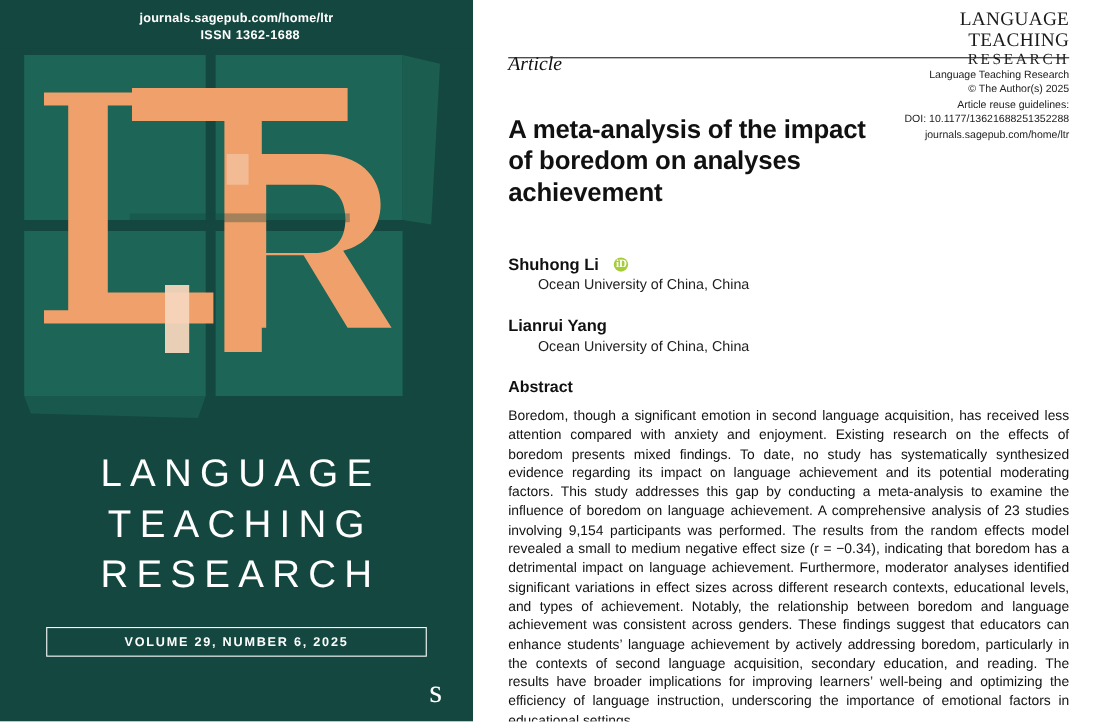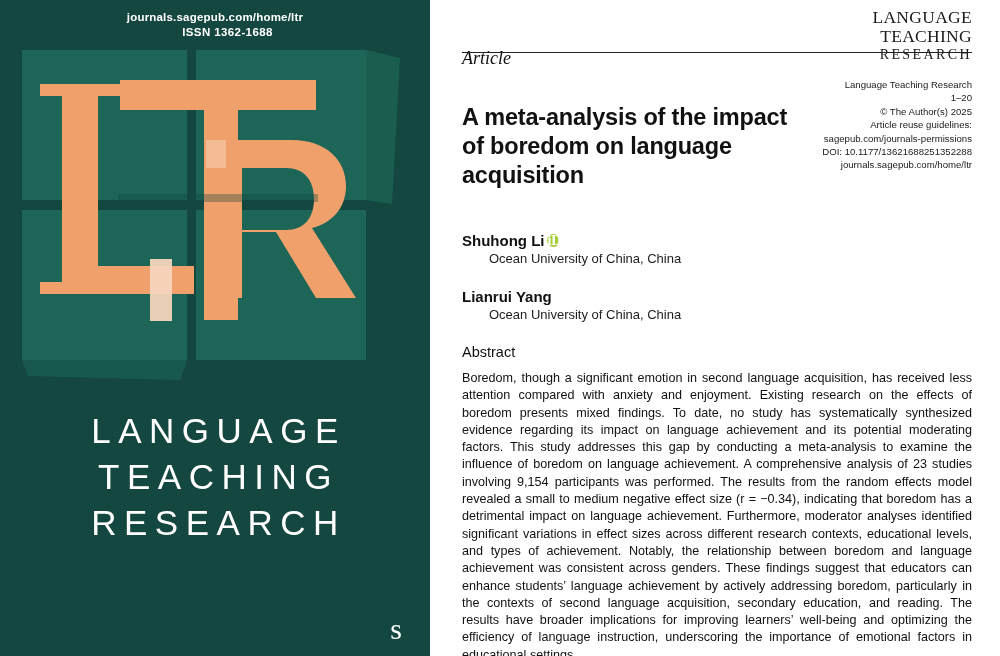--- a/index.html
+++ b/index.html
@@ -108,21 +108,21 @@
     text-align: right;
     font-family: "Liberation Serif", serif;
     color: #1a1a1a;
   }
   .masthead .m1 { font-size: 17.5px; letter-spacing: .3px; line-height: 19px; }
   .masthead .m2 { font-size: 17.5px; letter-spacing: .3px; line-height: 19px; }
   .masthead .m3 { font-size: 14px; letter-spacing: 2.4px; line-height: 18px; }
 
   .meta {
     position: absolute;
-    right: 28px; top: 78px;
+    right: 28px; top: 62px;
     width: 260px;
     text-align: right;
     font-size: 9.6px;
     line-height: 13.4px;
     color: #222;
   }
   .sage-logo {
     margin-top: 6px;
     text-align: right;
     font-family: "Liberation Serif", serif;
@@ -146,45 +146,45 @@
   }
 
   .authors { margin-top: 42px; }
   .author-block { margin-bottom: 22px; }
   .author-name {
     font-size: 15px;
     font-weight: bold;
     color: #111;
     display: flex;
     align-items: center;
-    gap: 3px;
+    gap: 14px;
   }
   .orcid {
     display: inline-block;
     width: 13px; height: 13px;
     border-radius: 50%;
     background: #a6ce39;
     color: #fff;
-    font-size: 14px;
+    font-size: 10px;
     font-weight: bold;
     line-height: 13px;
     text-align: center;
     font-family: "Liberation Serif", serif;
   }
   .affil {
     font-size: 13px;
     margin-top: 2px;
     color: #222;
     margin-left: 27px;
   }
 
   .abstract-heading {
     margin-top: 18px;
     font-size: 14.5px;
-    font-weight: normal;
+    font-weight: bold;
     color: #111;
   }
   .abstract-body {
     margin-top: 10px;
     font-size: 12.6px;
     line-height: 17.3px;
     text-align: justify;
     color: #111;
     width: 100%;
   }
@@ -225,47 +225,46 @@
         <rect x="118" y="150" width="200" height="8" fill="#14473f" opacity="0.35"></rect>
       </svg>
     </div>
 
     <div class="cover-title">
       <div>LANGUAGE</div>
       <div>TEACHING</div>
       <div>RESEARCH</div>
     </div>
 
+    <div class="volume-box">VOLUME 29, NUMBER 6, 2025</div>
 
     <div class="sage-s">s</div>
   </div>
 
   <div class="article">
 
     <div class="masthead">
       <div class="m1">LANGUAGE</div>
       <div class="m2">TEACHING</div>
       <div class="m3">RESEARCH</div>
     </div>
 
     <div class="rule-top"></div>
 
     <div class="article-kicker">Article</div>
 
     <div class="meta">
       <div>Language Teaching Research</div>
-      <div>1–20</div>
       <div>© The Author(s) 2025</div>
       <div>Article reuse guidelines:</div>
-      <div>sagepub.com/journals-permissions</div>
       <div>DOI: 10.1177/13621688251352288</div>
       <div>journals.sagepub.com/home/ltr</div>
     </div>
 
-    <div class="title">A meta-analysis of the impact of boredom on language acquisition</div>
+    <div class="title">A meta-analysis of the impact of boredom on analyses achievement</div>
 
     <div class="authors">
       <div class="author-block">
         <div class="author-name">
           <span>Shuhong Li</span>
           <span class="orcid">iD</span>
         </div>
         <div class="affil">Ocean University of China, China</div>
       </div>
       <div class="author-block">

